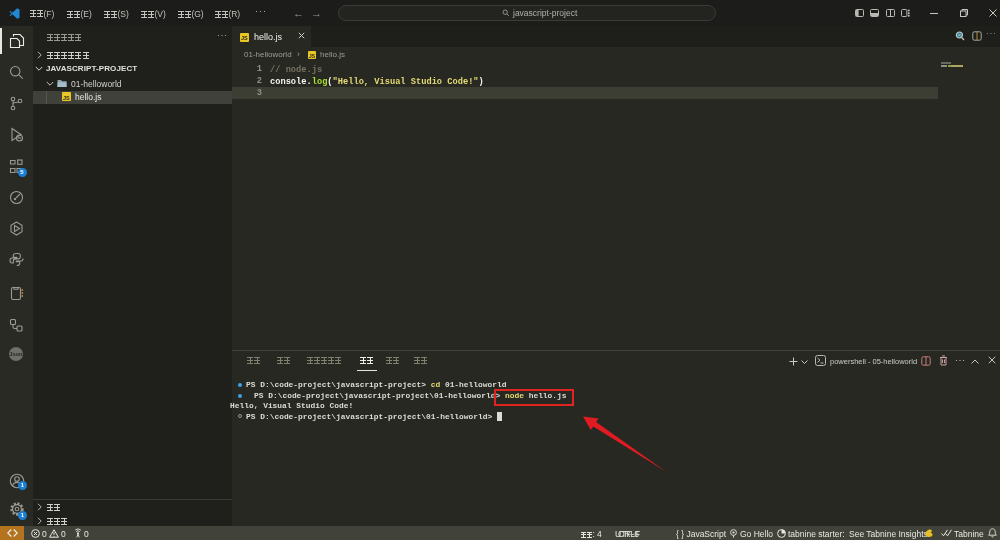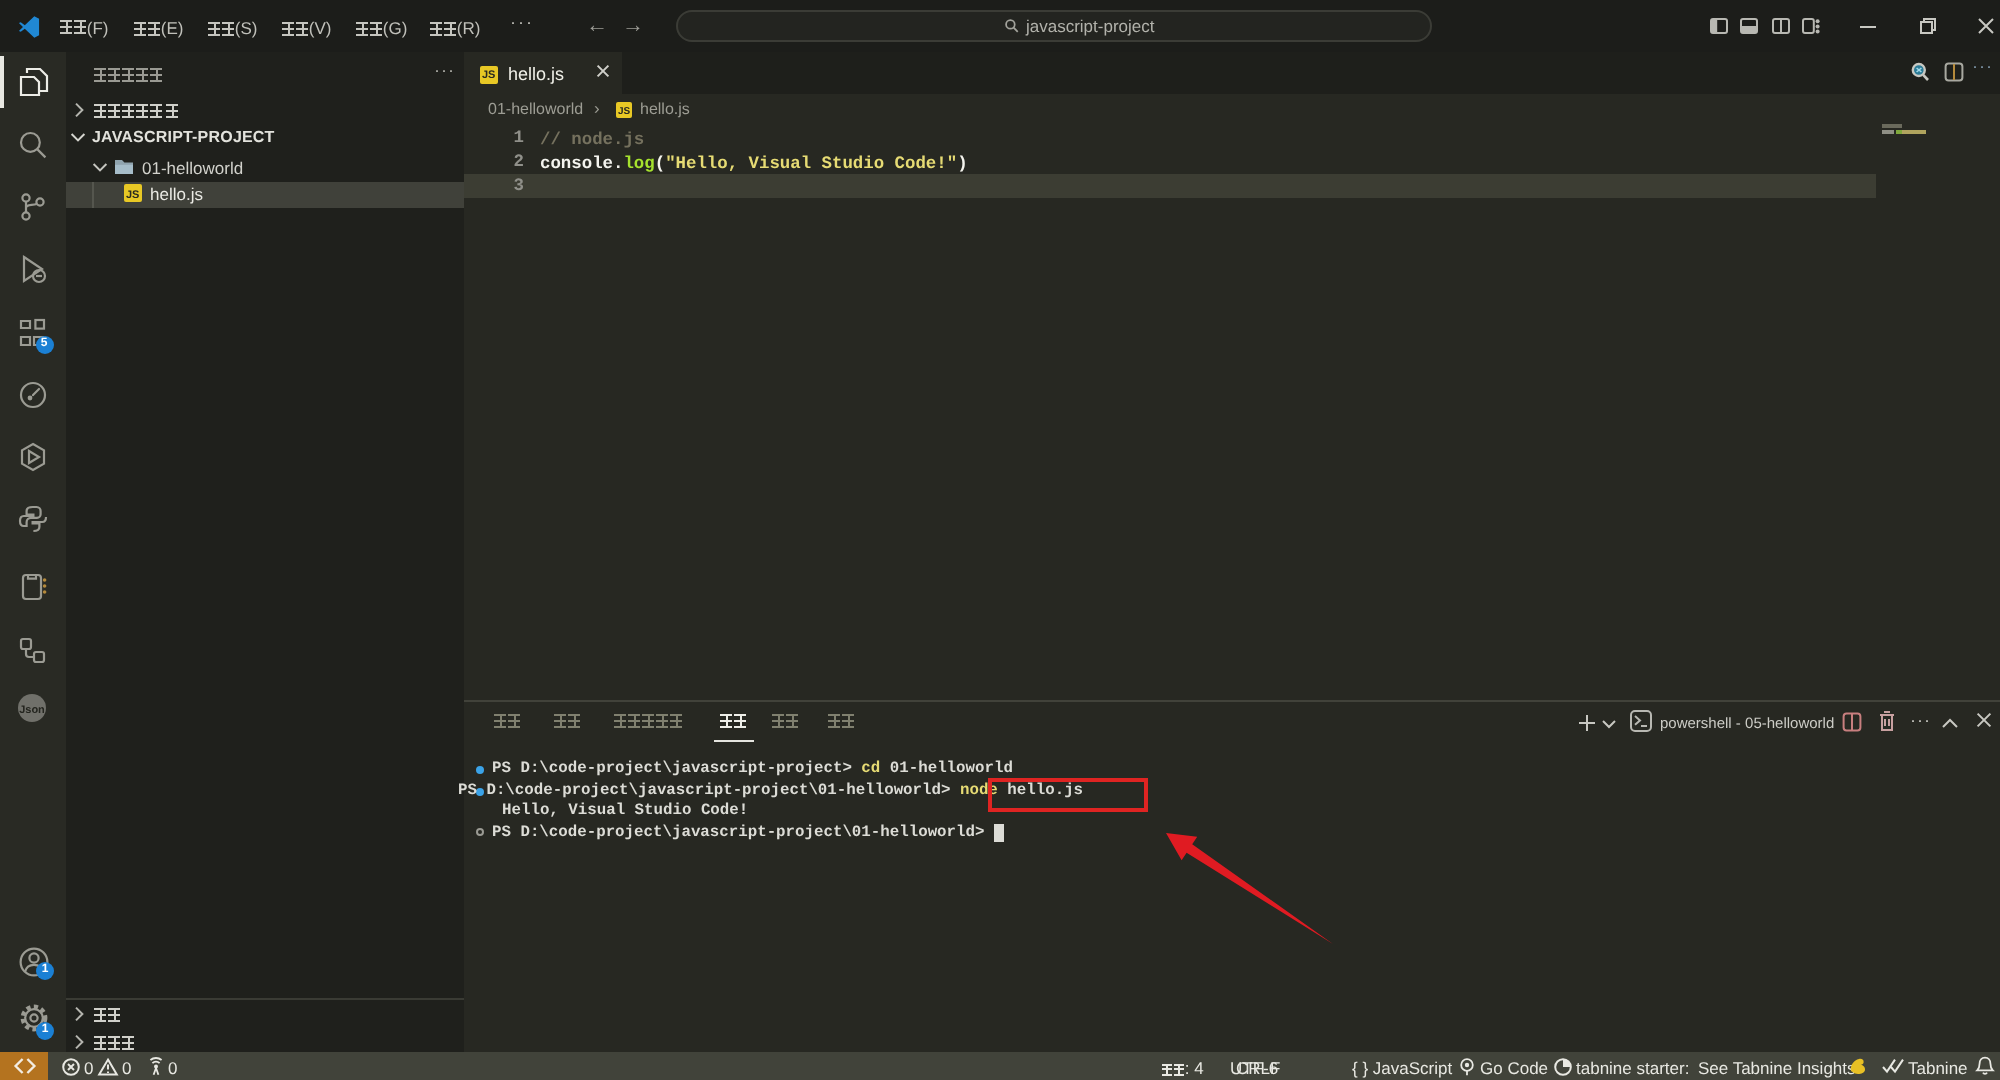--- a/index.html
+++ b/index.html
@@ -246,22 +246,22 @@
     <div class="t" style="left:955px;top:354.5px;font-size:9px;color:#c8c8c2;letter-spacing:.5px">···</div>
     <svg style="left:971px;top:359px" width="8" height="5" viewBox="0 0 8 5">
         <path d="M.5 4.5 L4 1 L7.5 4.5" fill="none" stroke="#c8c8c2"></path>
       </svg>
     <svg style="left:988px;top:356px" width="8" height="8" viewBox="0 0 8 8">
         <path d="M.8 .8 L7.2 7.2 M7.2 .8 L.8 7.2" stroke="#c8c8c2"></path>
       </svg>
     <div class="ab" style="left:238px;top:382.5px;width:4px;height:4px;border-radius:50%;background:#3ba3e8"></div>
     <div class="t m term" style="left:246px;top:380px">PS D:\code-project\javascript-project&gt; <span class="y">cd</span> 01-helloworld</div>
     <div class="ab" style="left:238px;top:394px;width:4px;height:4px;border-radius:50%;background:#3ba3e8"></div>
-    <div class="t m term" style="left:229px;top:390.5px">PS D:\code-project\javascript-project\01-helloworld&gt; <span class="y">node</span> hello.js</div>
-    <div class="t m term" style="left:251px;top:401px">Hello, Visual Studio Code!</div>
+    <div class="t m term" style="left:254px;top:390.5px">PS D:\code-project\javascript-project\01-helloworld&gt; <span class="y">node</span> hello.js</div>
+    <div class="t m term" style="left:230px;top:401px">Hello, Visual Studio Code!</div>
     <div class="ab" style="left:238px;top:413.5px;width:4px;height:4px;border-radius:50%;border:1px solid #9a9a93"></div>
     <div class="t m term" style="left:246px;top:411.5px">PS D:\code-project\javascript-project\01-helloworld&gt;</div>
     <div class="ab" style="left:497px;top:412px;width:5px;height:9px;background:#dcdcd6"></div>
   </div>
 
   <div class="ab" style="left:0;top:526px;width:1000px;height:14px;background:#41433a"></div>
   <div id="status">
     <div class="ab" style="left:0;top:526px;width:24px;height:14px;background:#b4731f"></div>
     <svg style="left:7px;top:529px" width="11" height="8" viewBox="0 0 11 8">
         <path d="M4.3 .5 L.8 4 L4.3 7.5 M6.7 .5 L10.2 4 L6.7 7.5" fill="none" stroke="#f2ece2" stroke-width="1.2"></path>
@@ -285,21 +285,21 @@
     <div class="t sb" style="left:533px;top:553px"><i class="c s" style="--g:#e8e8e2"></i> 3,  <i class="c s" style="--g:#e8e8e2"></i> 1</div>
     <div class="t sb" style="left:580px;top:529px"><i class="c s" style="--g:#e8e8e2"></i><i class="c s" style="--g:#e8e8e2"></i>: 4</div>
     <div class="t sb" style="left:615px;top:529px">UTF-6</div>
     <div class="t sb" style="left:618px;top:529px">CRLF</div>
     <div class="t sb" style="left:676px;top:529px">{ } JavaScript</div>
     <svg style="left:729px;top:528.5px" width="9" height="9" viewBox="0 0 9 9">
         <circle cx="4.5" cy="3.5" r="2.9" fill="none" stroke="#e8e8e2" stroke-width=".9"></circle>
         <circle cx="4.5" cy="3.5" r="1.1" fill="#e8e8e2"></circle>
         <path d="M4.5 6.4 V8.6" stroke="#e8e8e2" stroke-width=".9"></path>
       </svg>
-    <div class="t sb" style="left:740px;top:529px">Go Code</div>
+    <div class="t sb" style="left:740px;top:529px">Go Hello</div>
     <svg style="left:777px;top:528.5px" width="9" height="9" viewBox="0 0 9 9">
         <circle cx="4.5" cy="4.5" r="3.9" fill="none" stroke="#e8e8e2" stroke-width="1"></circle>
         <path d="M4.5 .6 A3.9 3.9 0 0 1 8.4 4.5 L4.5 4.5 Z" fill="#e8e8e2"></path>
       </svg>
     <div class="t sb" style="left:788px;top:529px">tabnine starter:</div>
     <div class="t sb" style="left:849px;top:529px">See Tabnine Insights</div>
     <svg style="left:924px;top:528px" width="10" height="10" viewBox="0 0 10 10">
         <path d="M1.5 7.5 C1 4.5 3 2 5.5 1.5 C7 1.2 8 2 7.8 3.2 C7.6 4.4 6 4.6 5.2 4 C6.8 4.2 8.8 5.2 8.5 7 C8.2 8.8 5.5 9.3 3.5 8.8 Z" fill="#e8c025"></path>
       </svg>
     <svg style="left:941px;top:529px" width="11" height="8" viewBox="0 0 11 8">

